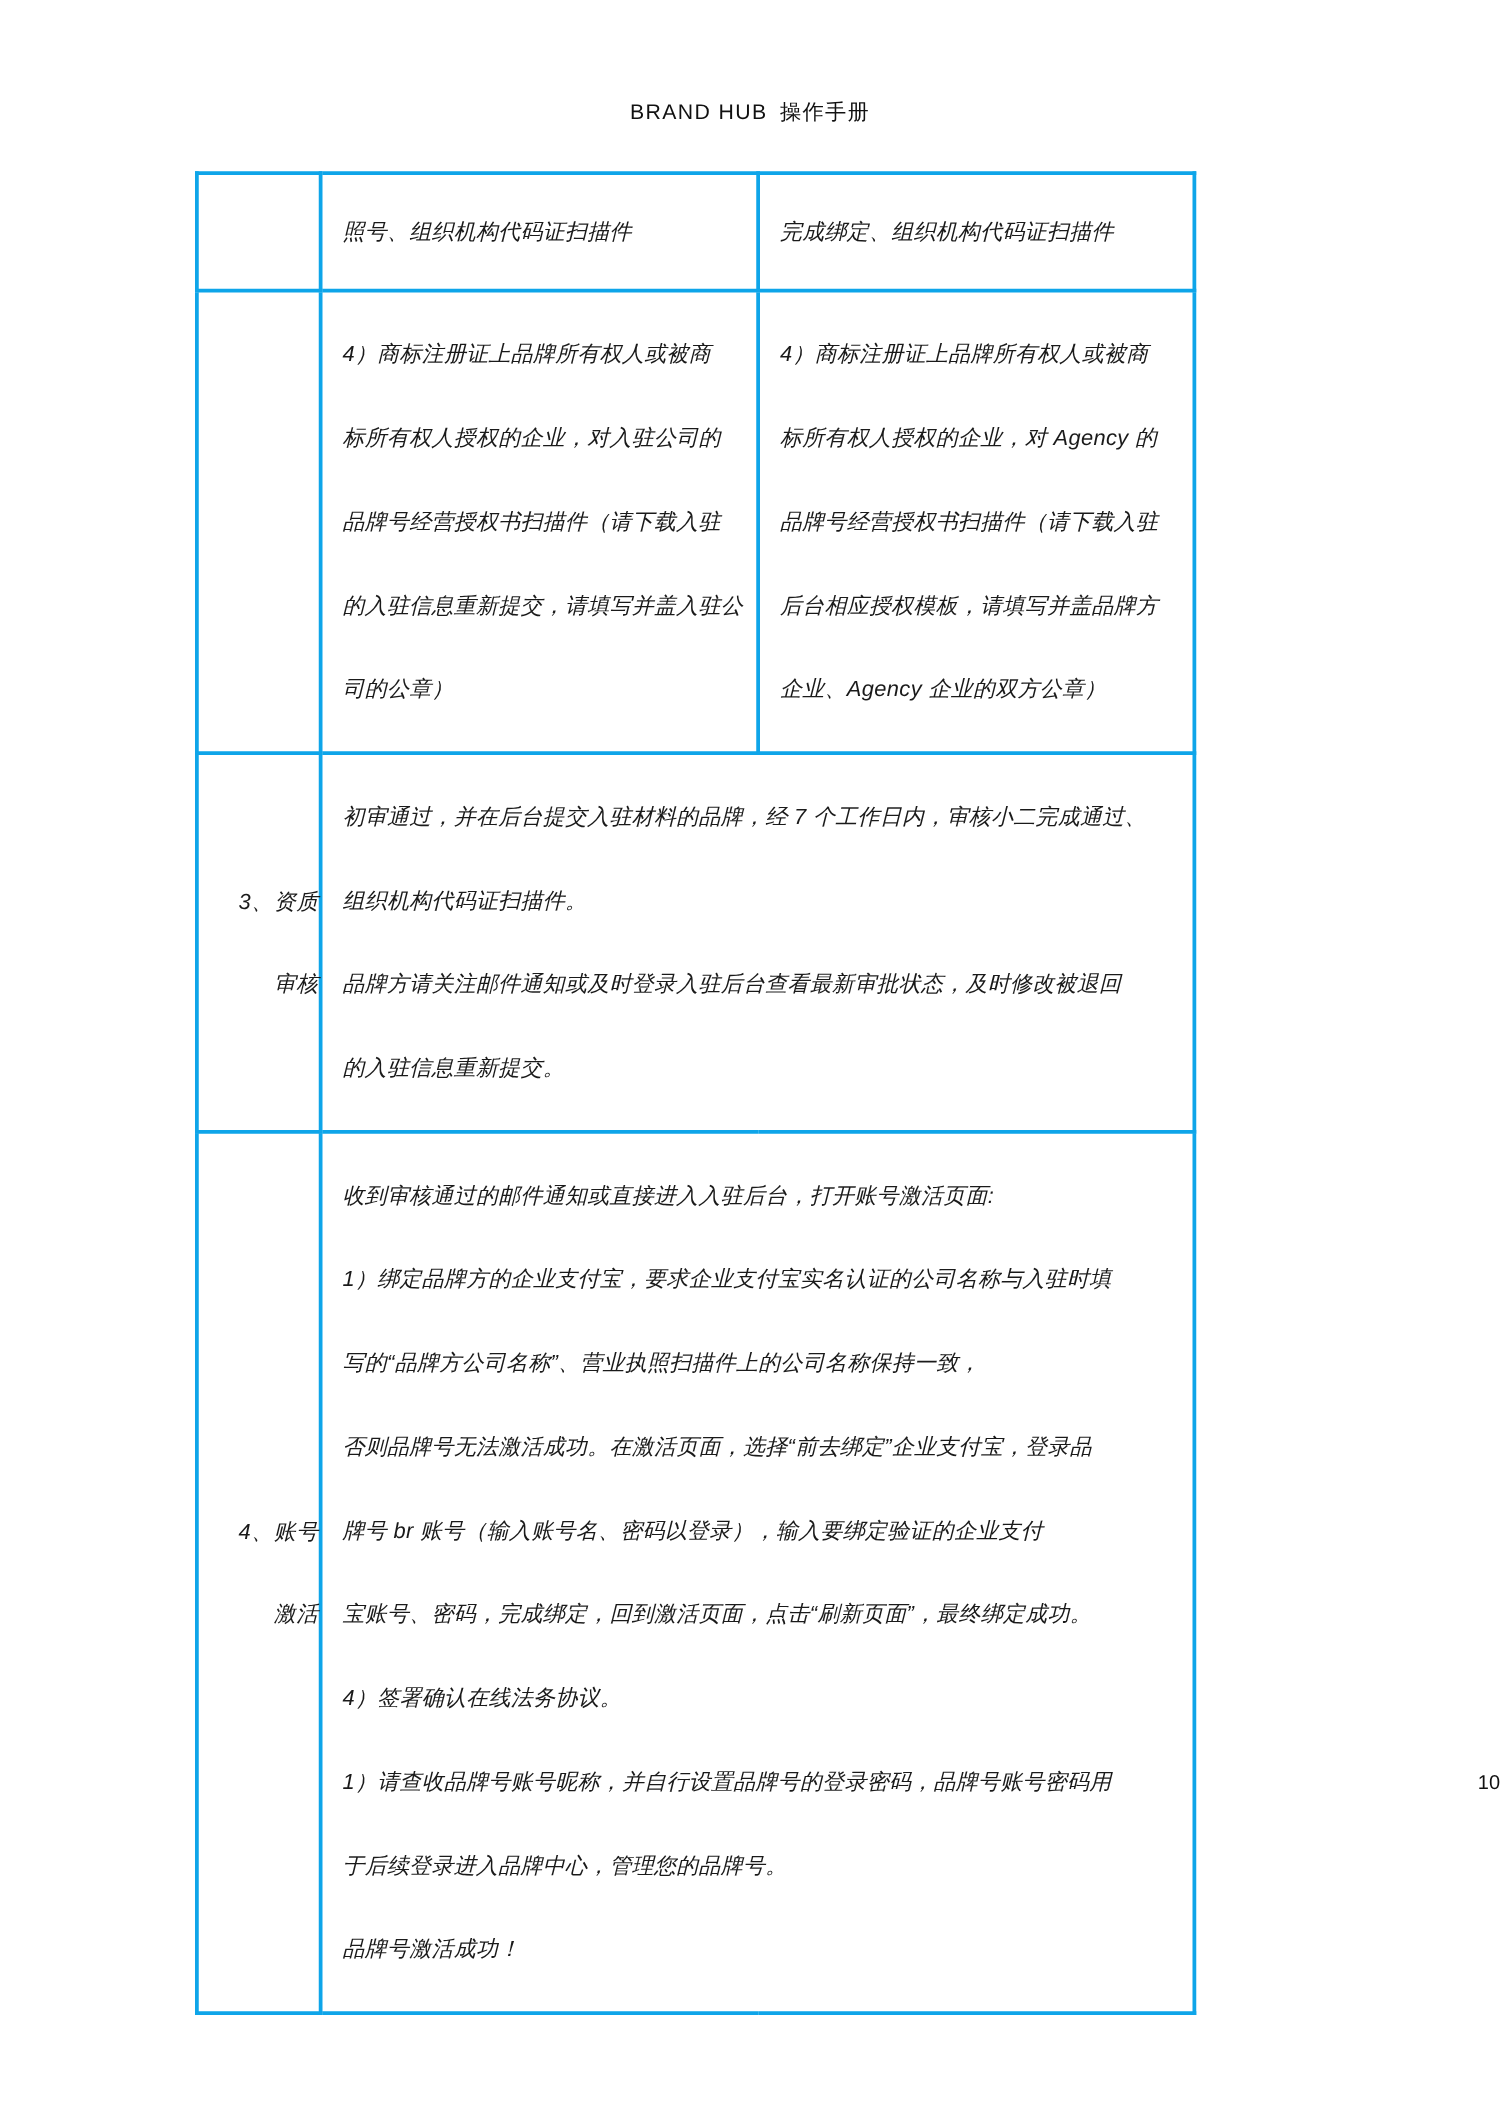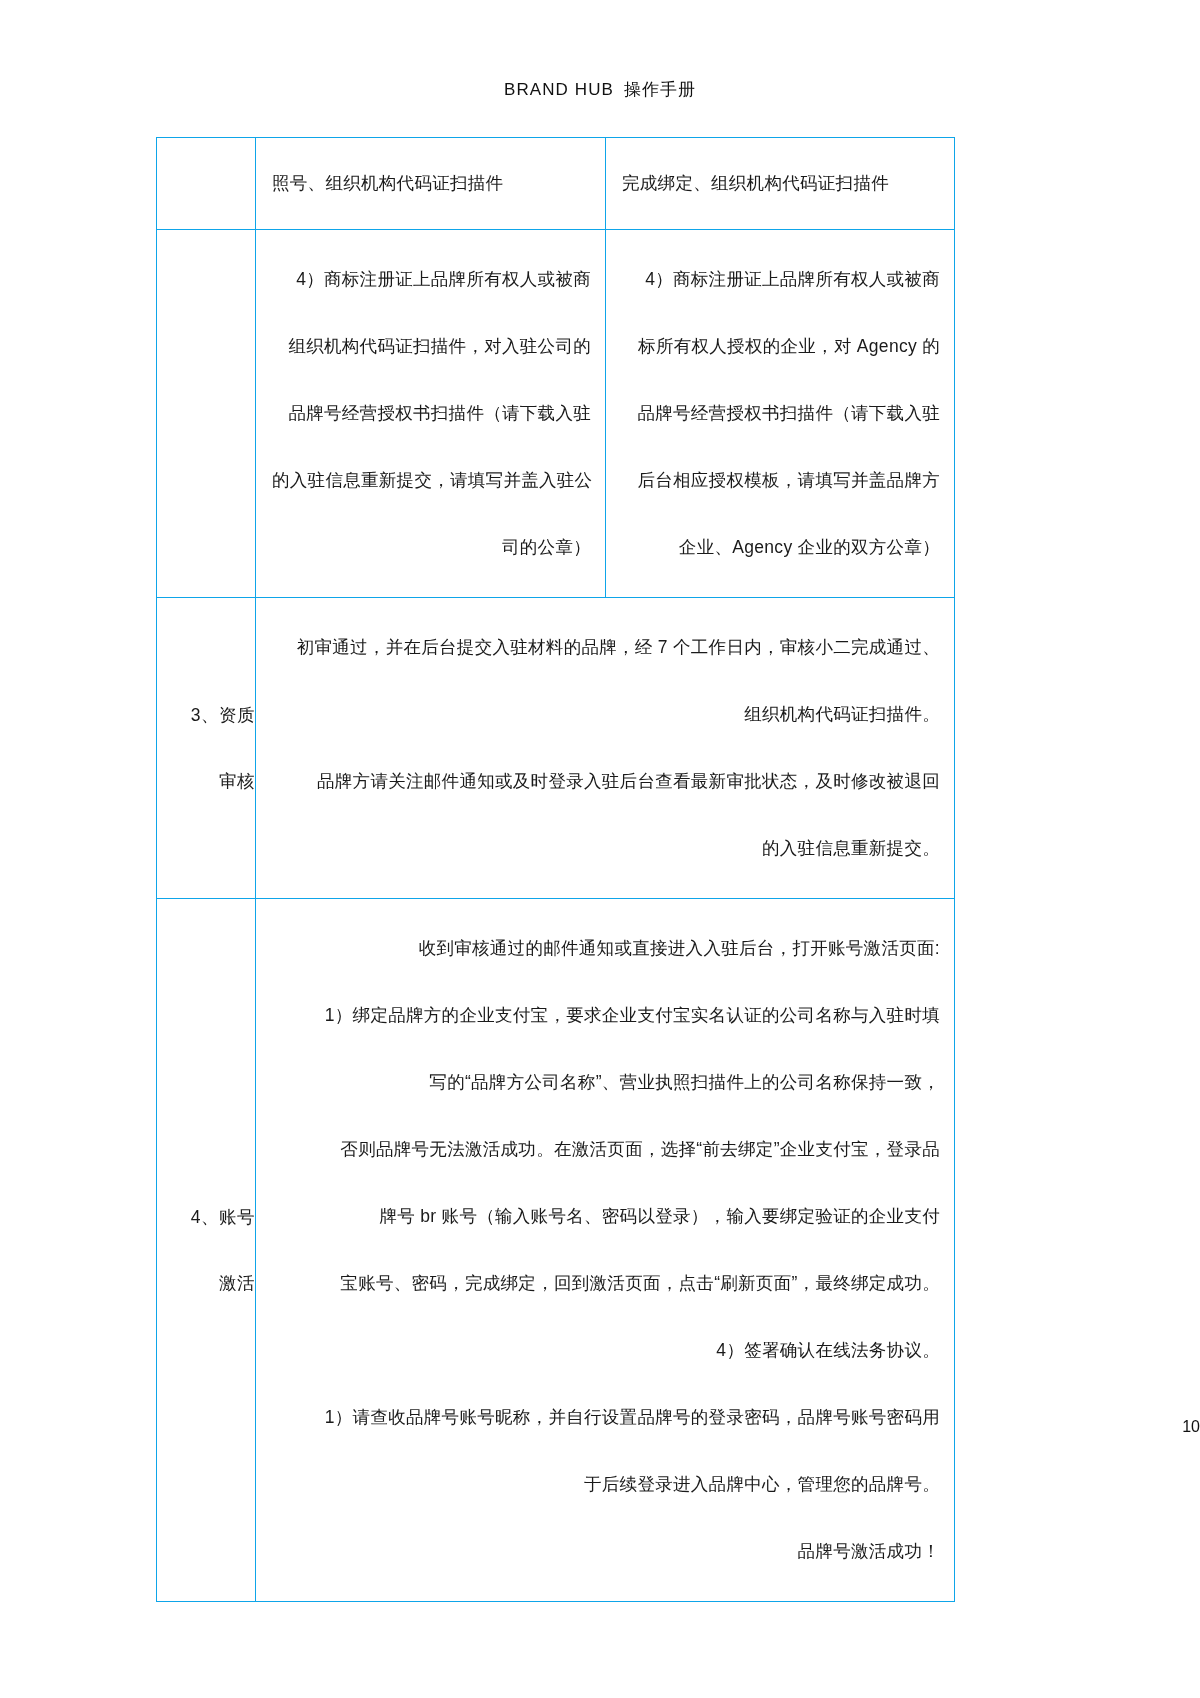--- a/index.html
+++ b/index.html
@@ -46,31 +46,31 @@
     top: 137px;
     left: 156px;
     width: 798px;
   }
   table.matrix {
     border-collapse: collapse;
     width: 798px;
     table-layout: fixed;
   }
   table.matrix td {
-    border: 1px solid #0ea5e9;
+    border: 3px solid #0ea5e9;
     vertical-align: middle;
     padding: 0;
+    font-style: italic;
   }
   .col-label { width: 99px; }
   .col-a { width: 350px; }
   .col-b { width: 349px; }
 
   .cell-pad {
     padding: 16px 14px 16px 16px;
-    text-align: right;
   }
   .cell-pad-tight {
     padding: 12px 14px 12px 16px;
   }
 
   .label-cell {
     text-align: right;
     padding: 0 0 0 16px;
   }
   .label-cell .lbl-line {
@@ -130,21 +130,21 @@
               <p class="ln">完成绑定、组织机构代码证扫描件</p>
             </div>
           </td>
         </tr>
 
         <tr>
           <td class="label-cell"></td>
           <td>
             <div class="cell-pad">
               <p class="ln">4）商标注册证上品牌所有权人或被商</p>
-              <p class="ln">组织机构代码证扫描件，对入驻公司的</p>
+              <p class="ln">标所有权人授权的企业，对入驻公司的</p>
               <p class="ln">品牌号经营授权书扫描件（请下载入驻</p>
               <p class="ln">的入驻信息重新提交，请填写并盖入驻公</p>
               <p class="ln">司的公章）</p>
             </div>
           </td>
           <td>
             <div class="cell-pad">
               <p class="ln">4）商标注册证上品牌所有权人或被商</p>
               <p class="ln">标所有权人授权的企业，对 Agency 的</p>
               <p class="ln">品牌号经营授权书扫描件（请下载入驻</p>

